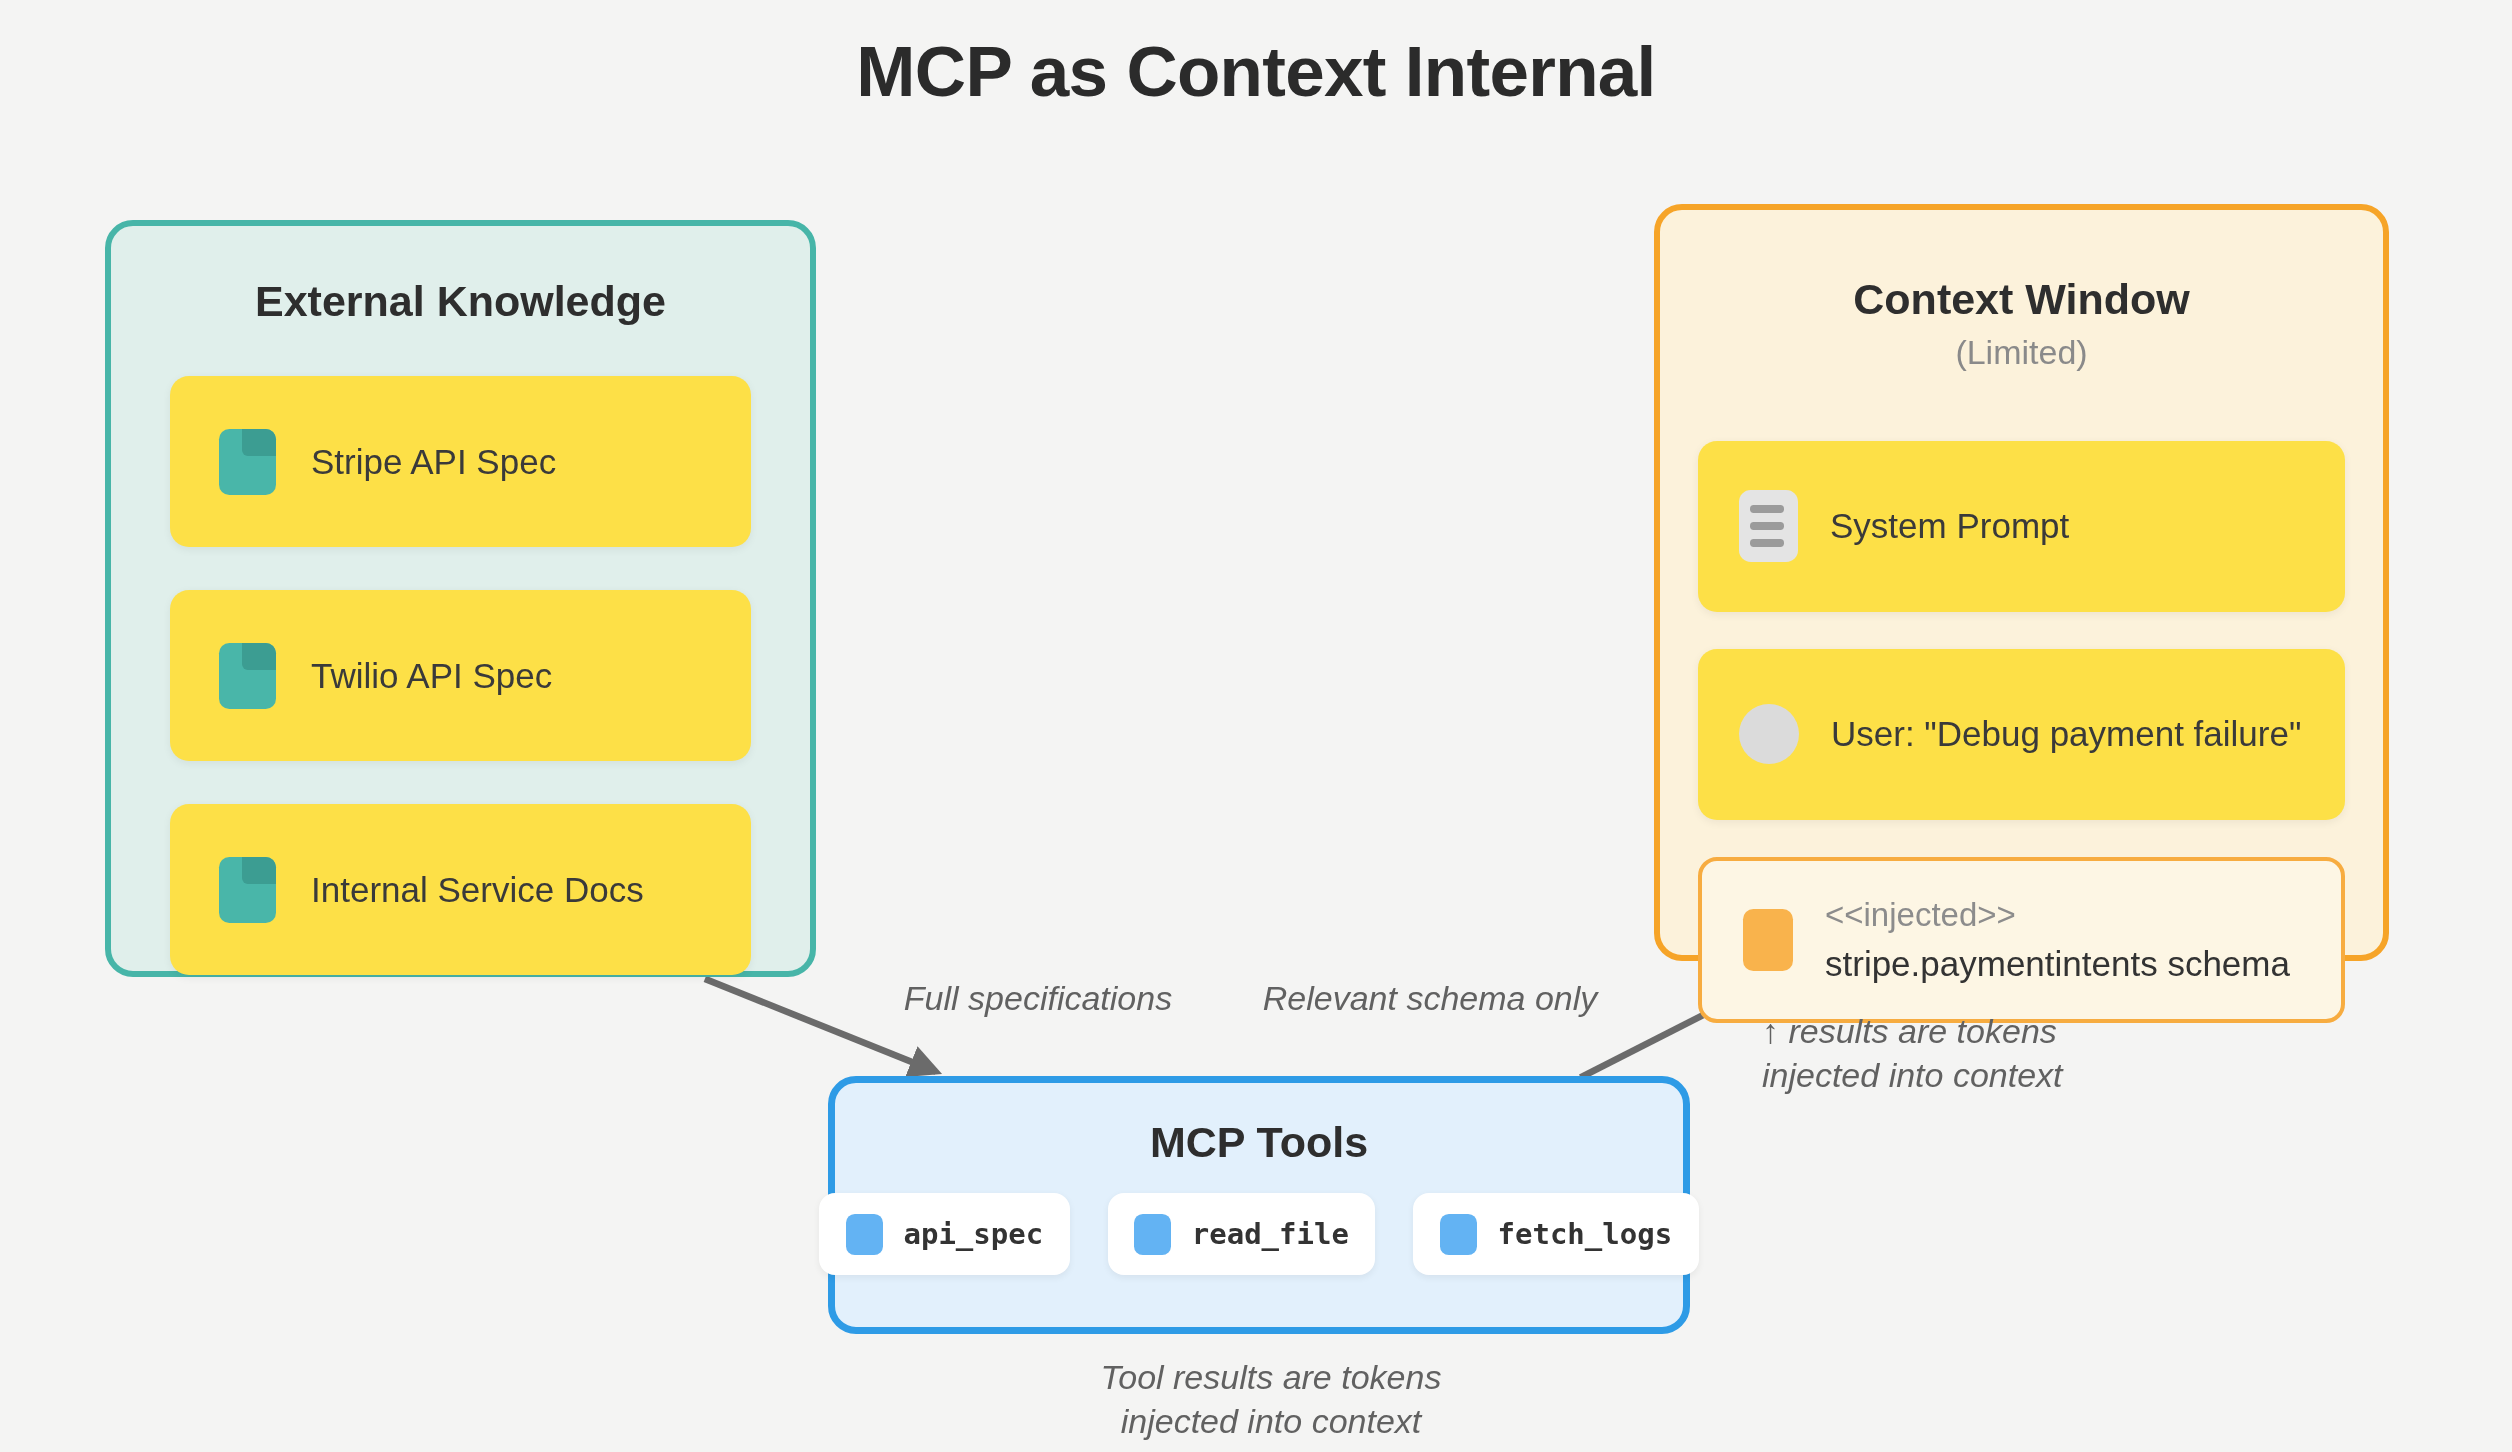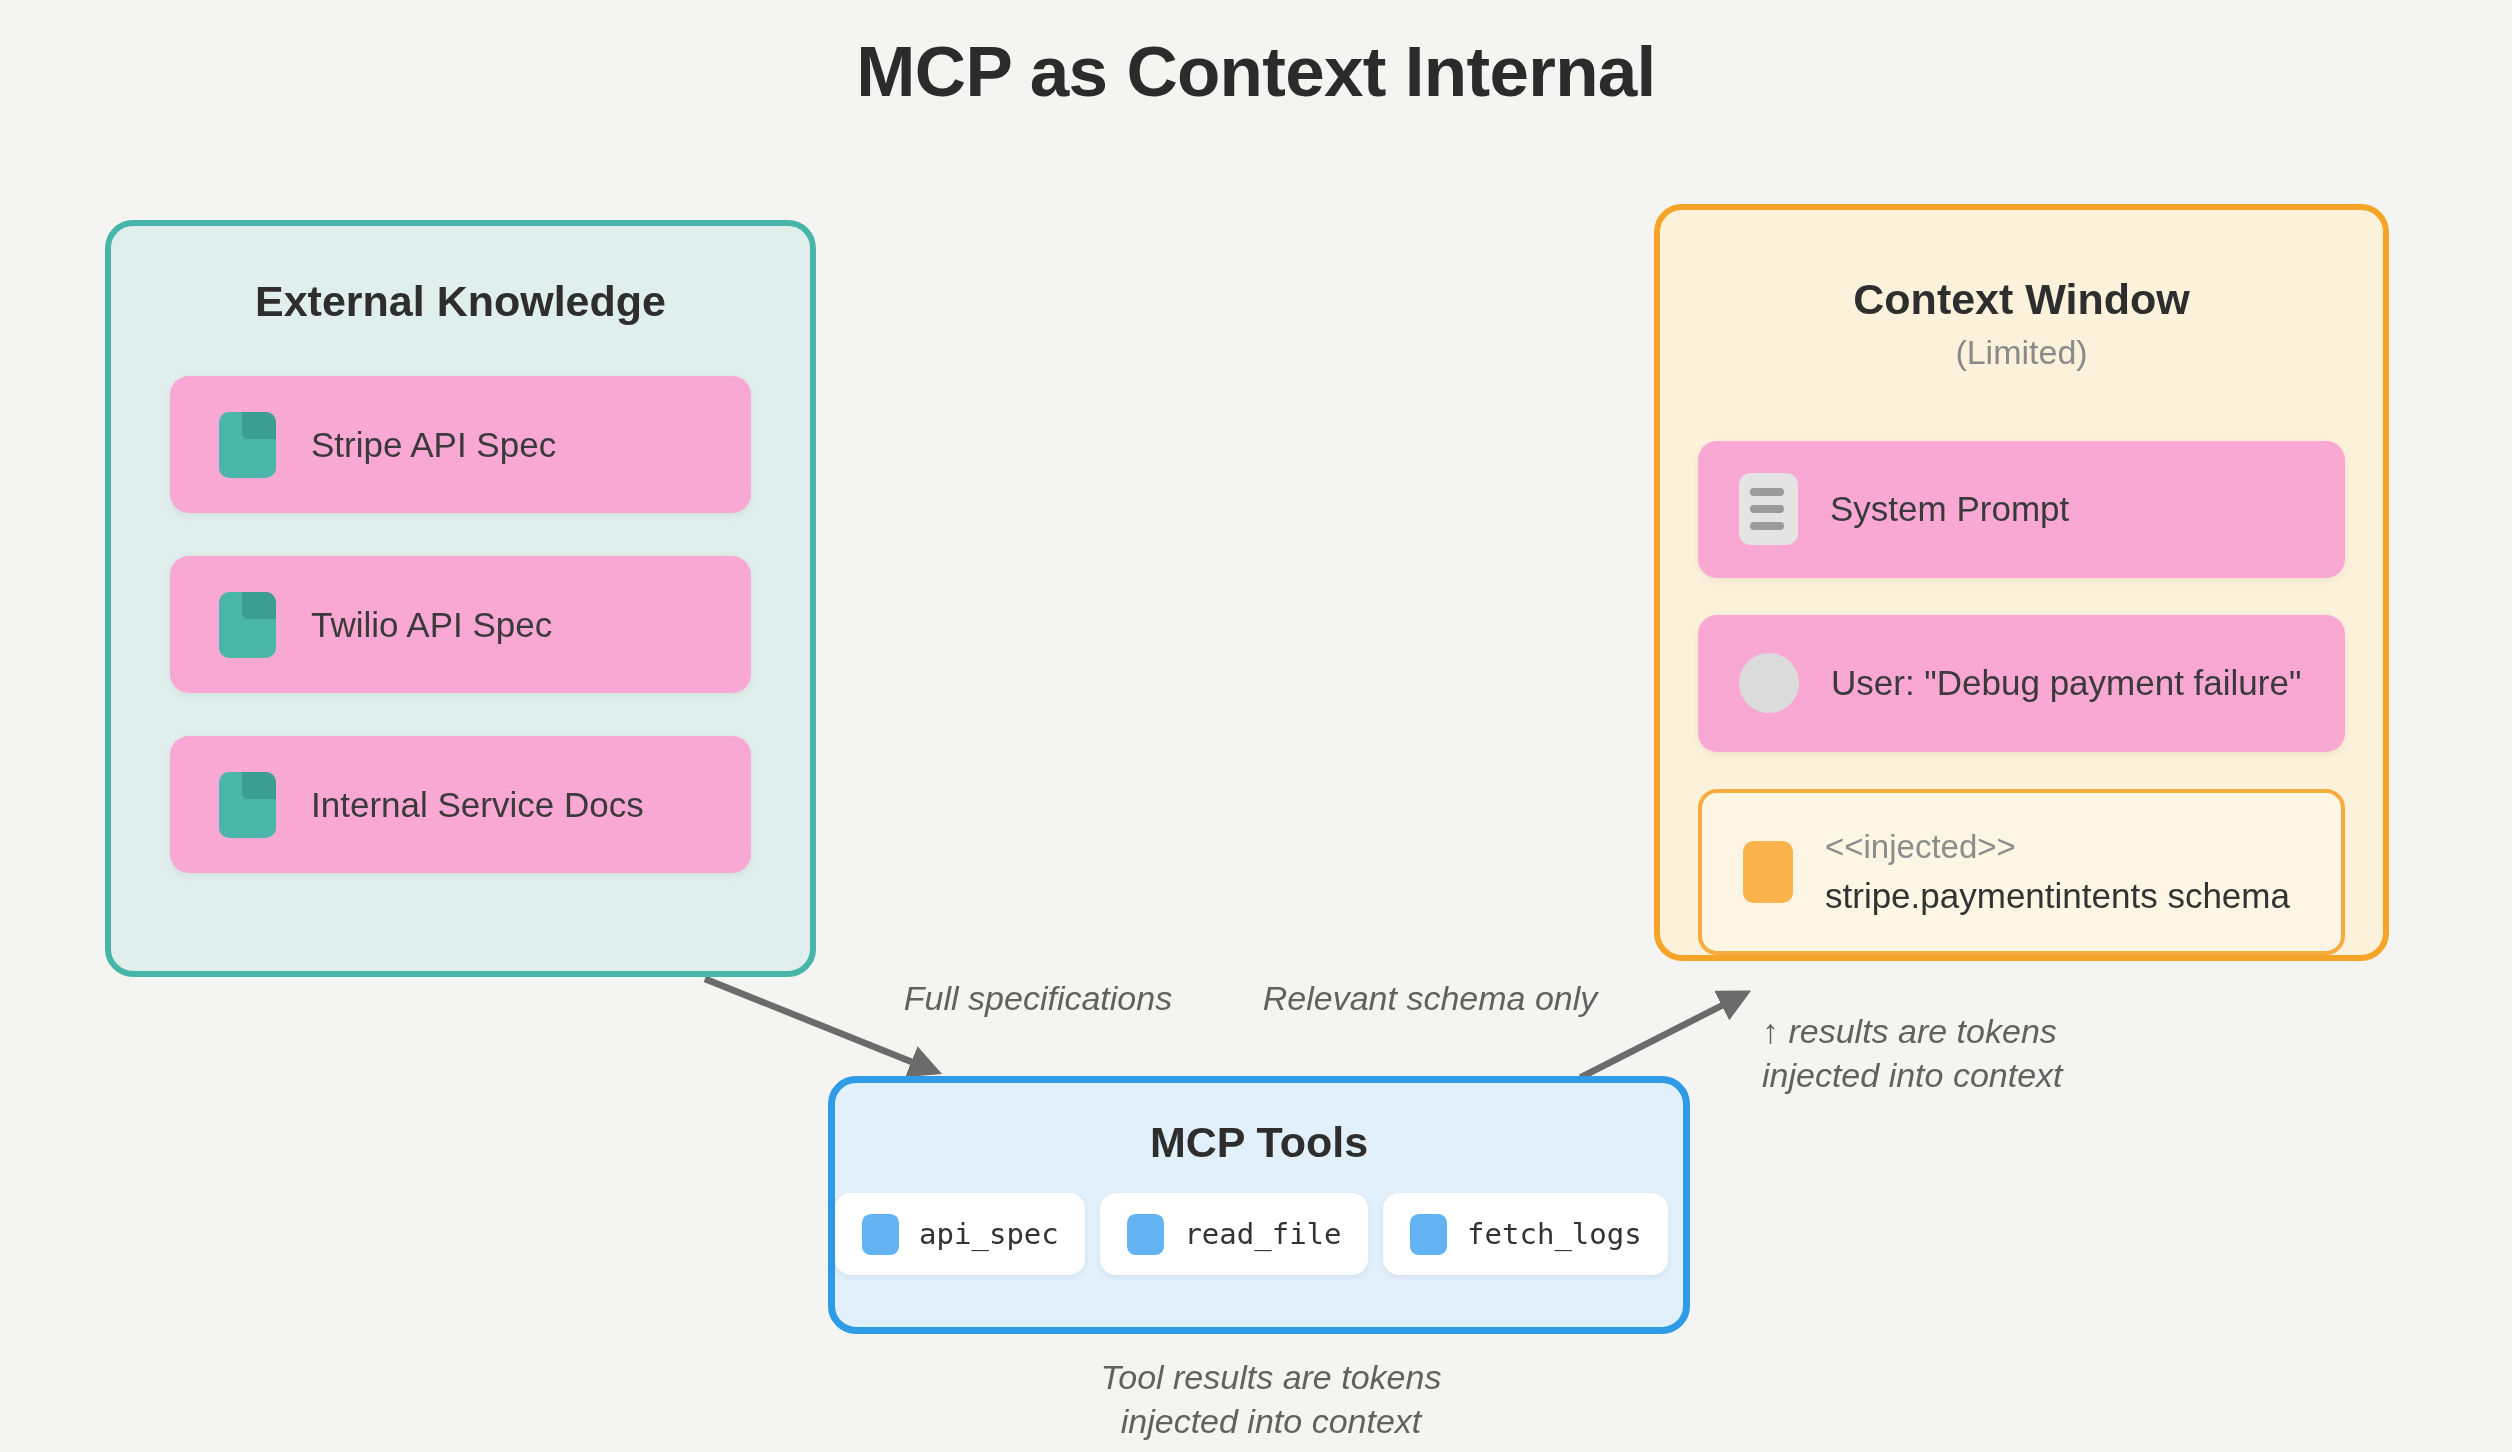--- a/index.html
+++ b/index.html
@@ -23,21 +23,21 @@
 
   
   #external {
     left:105px; top:220px; width:711px; height:757px;
     background:#e0efeb; border:6.6px solid #47b5a8;
     padding:54px 59px 0;
   }
   #external .cards { margin-top:53px; display:flex; flex-direction:column; gap:43px; }
 
   .card {
-    background:#f9a8d4; border-radius:19px; height:137px;
+    background:#fde047; border-radius:19px; height:171px;
     display:flex; align-items:center; padding-left:49px; gap:35px;
     box-shadow:0 2.9px 8.8px rgba(0,0,0,0.06);
   }
   .card-label { font-size:35px; color:#3a3a3a; white-space:nowrap; }
 
   .doc-icon { position:relative; width:57px; height:66px; background:#49b6a9; border-radius:10.3px; flex:0 0 auto; overflow:hidden; }
   .doc-icon .corner { position:absolute; top:0; right:0; width:34px; height:27px; background:#3c9d92; border-bottom-left-radius:5.9px; }
 
   
   #context {
@@ -65,21 +65,21 @@
   .inj-text { display:flex; flex-direction:column; gap:10px; }
   .inj-tag { font-size:33px; color:#8c8c8c; }
   .inj-label { font-size:35px; color:#333333; white-space:nowrap; }
 
   
   #mcp {
     left:828px; top:1076px; width:862px; height:258px;
     background:#e2f0fc; border:7.4px solid #2e9be6;
     padding-top:38px;
   }
-  #mcp .chips { margin-top:29px; display:flex; justify-content:flex-start; gap:15px; }
+  #mcp .chips { margin-top:29px; display:flex; justify-content:center; gap:38px;font-weight:bold; }
   .chip {
     background:#ffffff; border-radius:16px; height:82px;
     display:flex; align-items:center; padding:0 26.5px; gap:20.6px;
     box-shadow:0 2.9px 7.4px rgba(0,0,0,0.06);
   }
   .chip-icon { width:37px; height:41px; background:#63b3f3; border-radius:8.8px; flex:0 0 auto; }
   .chip-label { font-family:"DejaVu Sans Mono", monospace; font-size:29px; color:#333333; white-space:nowrap; }
 
   
   .annotation { position:absolute; font-style:italic; color:#616161; font-size:34px; white-space:nowrap; }

